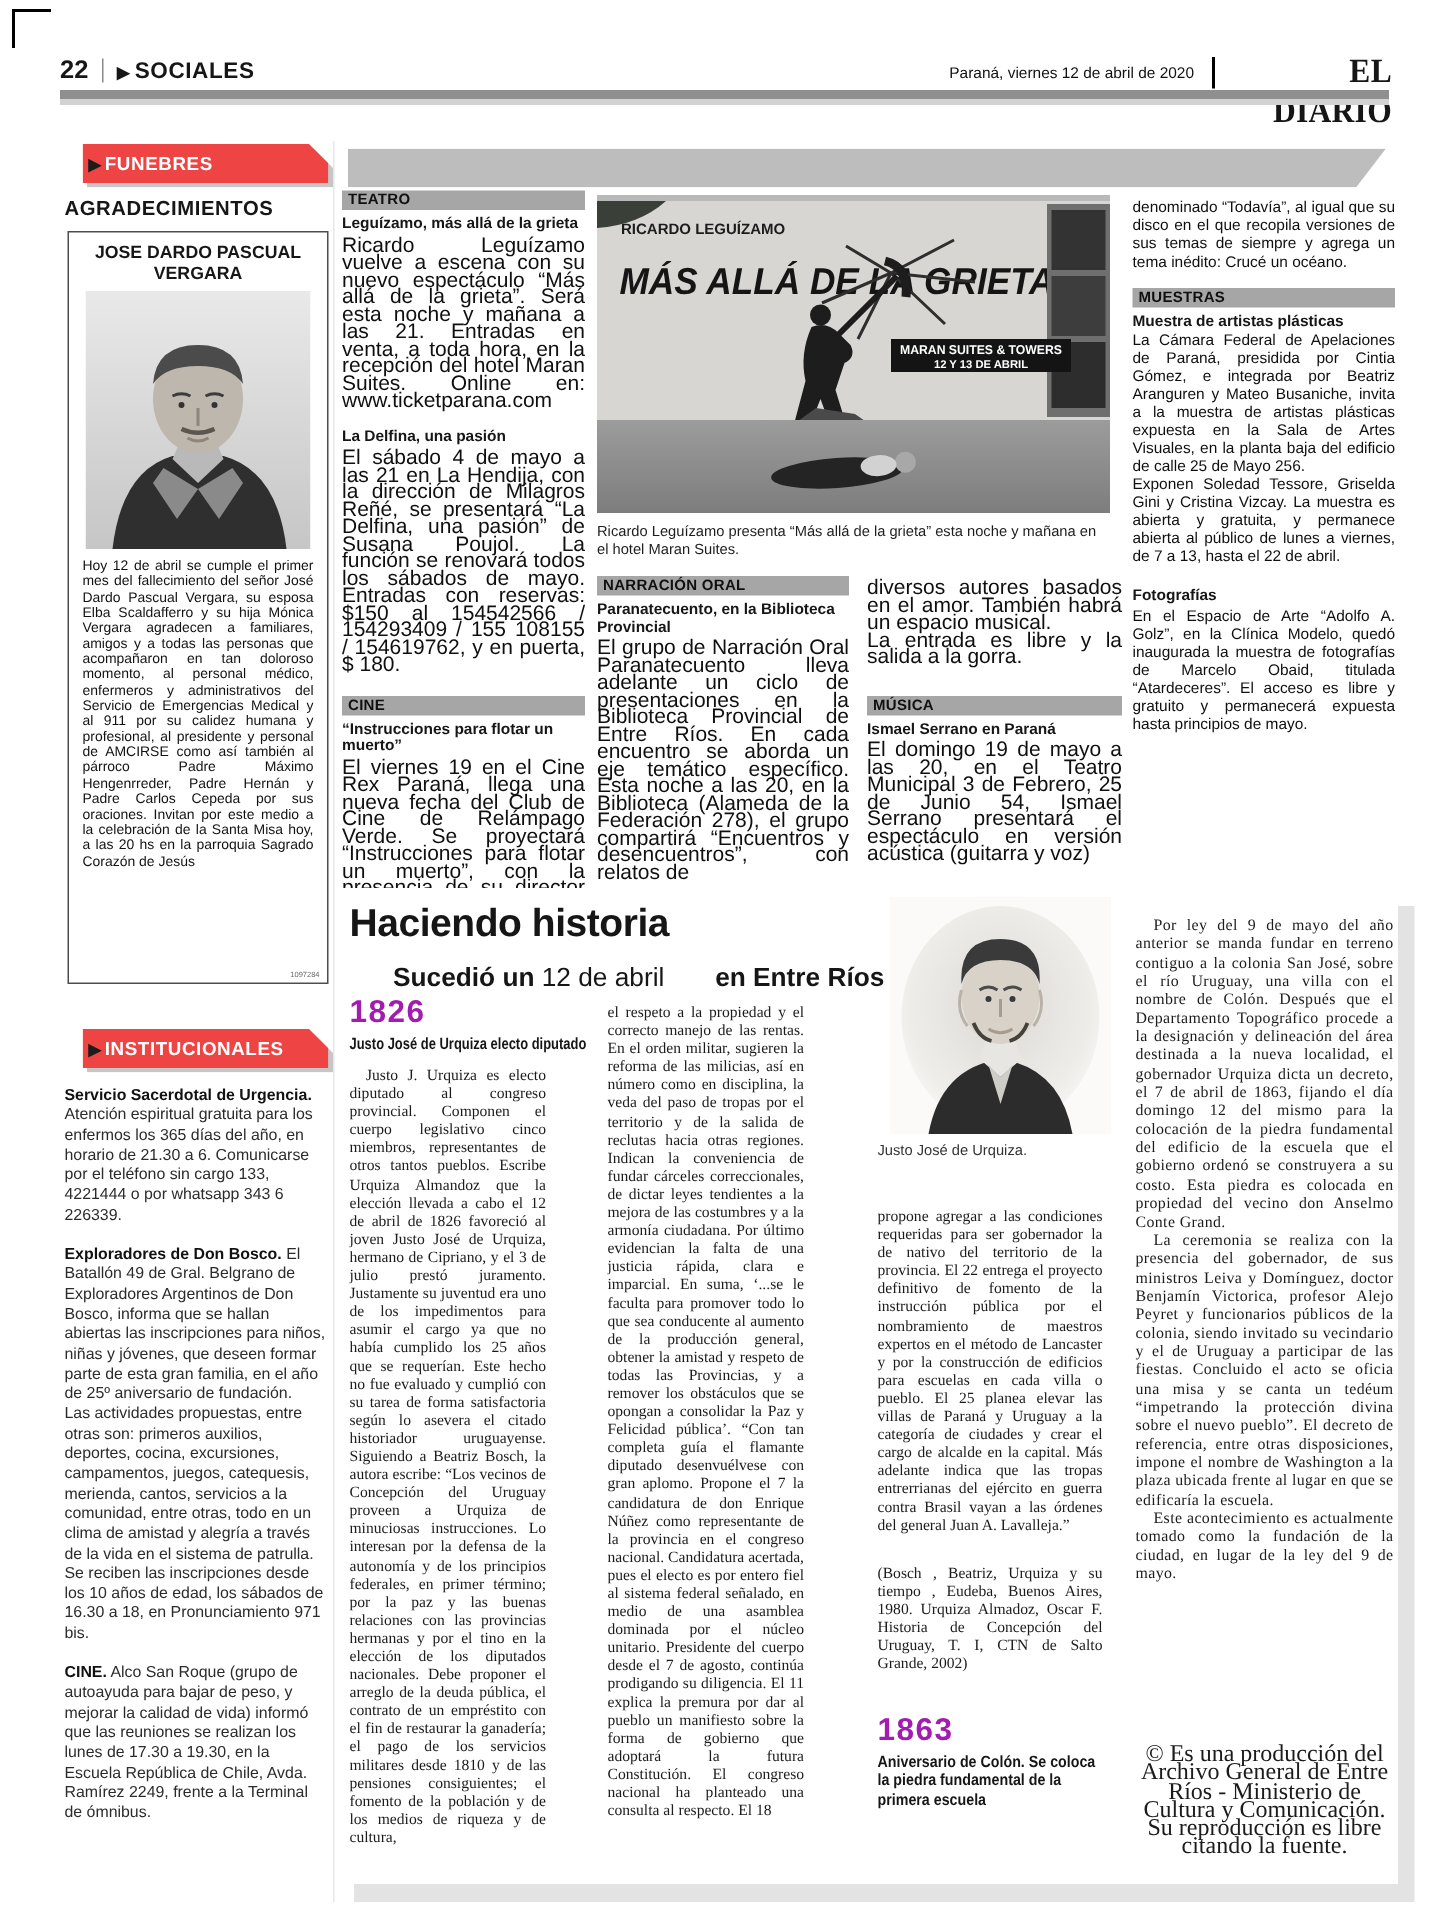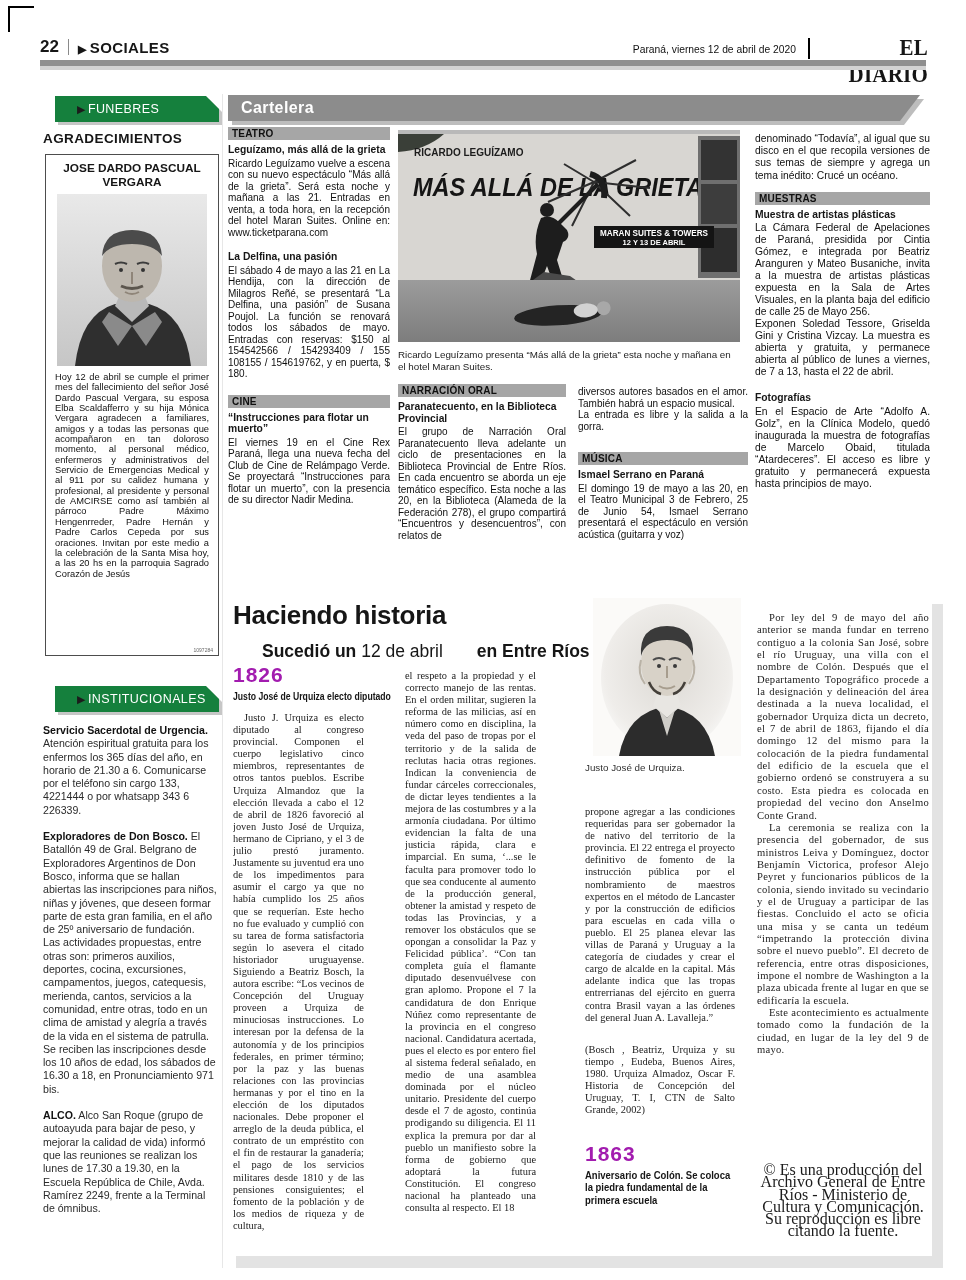--- a/index.html
+++ b/index.html
@@ -23,22 +23,22 @@
             transform:scaleY(1.08);transform-origin:top right;}
   .rule1{left:40px;top:60px;width:886px;height:6px;background:#8f8f8f;}
   .rule2{left:40px;top:66px;width:886px;height:4px;background:#d2d2d2;}
   .corner-v{left:8px;top:6px;width:2px;height:26px;background:#000;}
   .corner-h{left:8px;top:6px;width:26px;height:2px;background:#000;}
   .vline{left:222px;top:94px;width:1px;height:1174px;background:#e7e7e7;}
 
   
   .side-box,.side-box-sh{height:26px;width:164px;
      clip-path:polygon(0 0,calc(100% - 13px) 0,100% 13px,100% 100%,0 100%);}
-  .side-box{background:#15803d;color:#fff;font-weight:400;font-size:12.5px;line-height:26px;
-     padding-left:22px;letter-spacing:.4px;box-sizing:border-box;}
+  .side-box{background:#ef4444;color:#fff;font-weight:700;font-size:12.5px;line-height:26px;
+     padding-left:4px;letter-spacing:.4px;box-sizing:border-box;}
   .side-box-sh{background:#c6c6c6;}
   .side-arrow{color:#1c1c1c;margin-right:2px;font-size:11px;}
 
   .agrad{left:43px;top:131px;font-size:13.5px;font-weight:800;letter-spacing:.4px;}
 
   .obit{left:45px;top:154px;width:174px;height:502px;border:1px solid #4d4d4d;
         box-sizing:border-box;padding:7px 9px;overflow:hidden;}
   .obit-name{text-align:center;font-weight:800;font-size:11.8px;line-height:13.5px;}
   .obit-photo{display:block;margin:5px auto 6px;}
   .obit-body{font-size:9.3px;line-height:10.35px;color:#111;}
@@ -50,21 +50,21 @@
 
   
   .cart-banner,.cart-banner-sh{left:228px;top:95px;width:692px;height:26px;
      clip-path:polygon(0 0,100% 0,calc(100% - 20px) 100%,0 100%);}
   .cart-banner{background:#8c8c8c;color:#fff;font-weight:800;font-size:16px;line-height:25px;
      padding-left:13px;letter-spacing:.4px;box-sizing:border-box;}
   .cart-banner-sh{background:#bdbdbd;}
   .sec-bar{background:#a6a6a6;color:#101010;font-weight:700;font-size:10px;line-height:13px;
      height:13px;padding:0 4px;letter-spacing:.2px;box-sizing:border-box;}
   .cart-title{font-weight:800;font-size:10.3px;line-height:11.6px;margin:4px 0 2px;}
-  .cart-body{font-size:10px;line-height:11.5px;color:#0f0f0f;}
+  .cart-body{font-size:14px;line-height:11.5px;color:#0f0f0f;}
   .cart-col{width:162px;}
   .caption{font-size:9.8px;line-height:11.6px;color:#1d1d1d;}
 
   
   .hist-panel{left:225px;top:592px;width:707px;height:664px;background:#fff;
      box-shadow:11px 12px 0 #e3e3e3;}
   .hist-title{left:233px;top:600px;font-size:26px;font-weight:800;letter-spacing:-.3px;}
   .hist-sub{left:233px;top:641px;font-size:17.5px;}
   .hist-sub .lt{font-weight:400;}
   .year{font-size:21px;font-weight:800;color:#a21caf;letter-spacing:1px;}
@@ -132,25 +132,24 @@
     <div class="obit-ref">1097284</div>
   </div>
 
   <div class="abs side-box-sh" style="left:58px;top:689px;"></div>
   <div class="abs side-box" style="left:55px;top:686px;"><span class="side-arrow">▶</span><span>INSTITUCIONALES</span></div>
 
   <div class="abs inst-items">
     <div class="inst-item"><span class="inst-lead">Servicio Sacerdotal de Urgencia.</span> <span class="pre">Atención espiritual gratuita para los enfermos los 365 días del año, en horario de 21.30 a 6. Comunicarse por el teléfono sin cargo 133, 4221444 o por whatsapp 343 6 226339.</span></div>
     <div class="inst-item"><span class="inst-lead">Exploradores de Don Bosco.</span> <span class="pre">El Batallón 49 de Gral. Belgrano de Exploradores Argentinos de Don Bosco, informa que se hallan abiertas las inscripciones para niños, niñas y jóvenes, que deseen formar parte de esta gran familia, en el año de 25º aniversario de fundación.
 Las actividades propuestas, entre otras son: primeros auxilios, deportes, cocina, excursiones, campamentos, juegos, catequesis, merienda, cantos, servicios a la comunidad, entre otras, todo en un clima de amistad y alegría a través de la vida en el sistema de patrulla. Se reciben las inscripciones desde los 10 años de edad, los sábados de 16.30 a 18, en Pronunciamiento 971 bis.</span></div>
-    <div class="inst-item"><span class="inst-lead">ALCO.</span> <span class="pre">Alco San Roque (grupo de autoayuda para bajar de peso, y mejorar la calidad de vida) informó que las reuniones se realizan los lunes de 17.30 a 19.30, en la Escuela República de Chile, Avda. Ramírez 2249, frente a la Terminal de ómnibus.</span></div>
+    <div class="inst-item"><span class="inst-lead">CINE.</span> <span class="pre">Alco San Roque (grupo de autoayuda para bajar de peso, y mejorar la calidad de vida) informó que las reuniones se realizan los lunes de 17.30 a 19.30, en la Escuela República de Chile, Avda. Ramírez 2249, frente a la Terminal de ómnibus.</span></div>
   </div>
 
   <div class="abs cart-banner-sh" style="left:232px;top:99px;"></div>
-  <div class="abs cart-banner">Cartelera</div>
 
   <div class="abs cart-col" style="left:228px;top:127px;">
     <div class="sec-bar">TEATRO</div>
     <div class="cart-title">Leguízamo, más allá de la grieta</div>
     <div class="cart-body just">Ricardo Leguízamo vuelve a escena con su nuevo espectáculo “Más allá de la grieta”. Será esta noche y mañana a las 21. Entradas en venta, a toda hora, en la recepción del hotel Maran Suites. Online en: www.ticketparana.com</div>
     <div class="cart-title" style="margin-top:13px;">La Delfina, una pasión</div>
     <div class="cart-body just">El sábado 4 de mayo a las 21 en La Hendija, con la dirección de Milagros Reñé, se presentará “La Delfina, una pasión” de Susana Poujol. La función se renovará todos los sábados de mayo. Entradas con reservas: $150 al 154542566 / 154293409 / 155 108155 / 154619762, y en puerta, $ 180.</div>
     <div class="sec-bar" style="margin-top:15px;">CINE</div>
     <div class="cart-title">“Instrucciones para flotar un muerto”</div>
     <div class="cart-body just">El viernes 19 en el Cine Rex Paraná, llega una nueva fecha del Club de Cine de Relámpago Verde. Se proyectará “Instrucciones para flotar un muerto”, con la presencia de su director Nadir Medina.</div>

